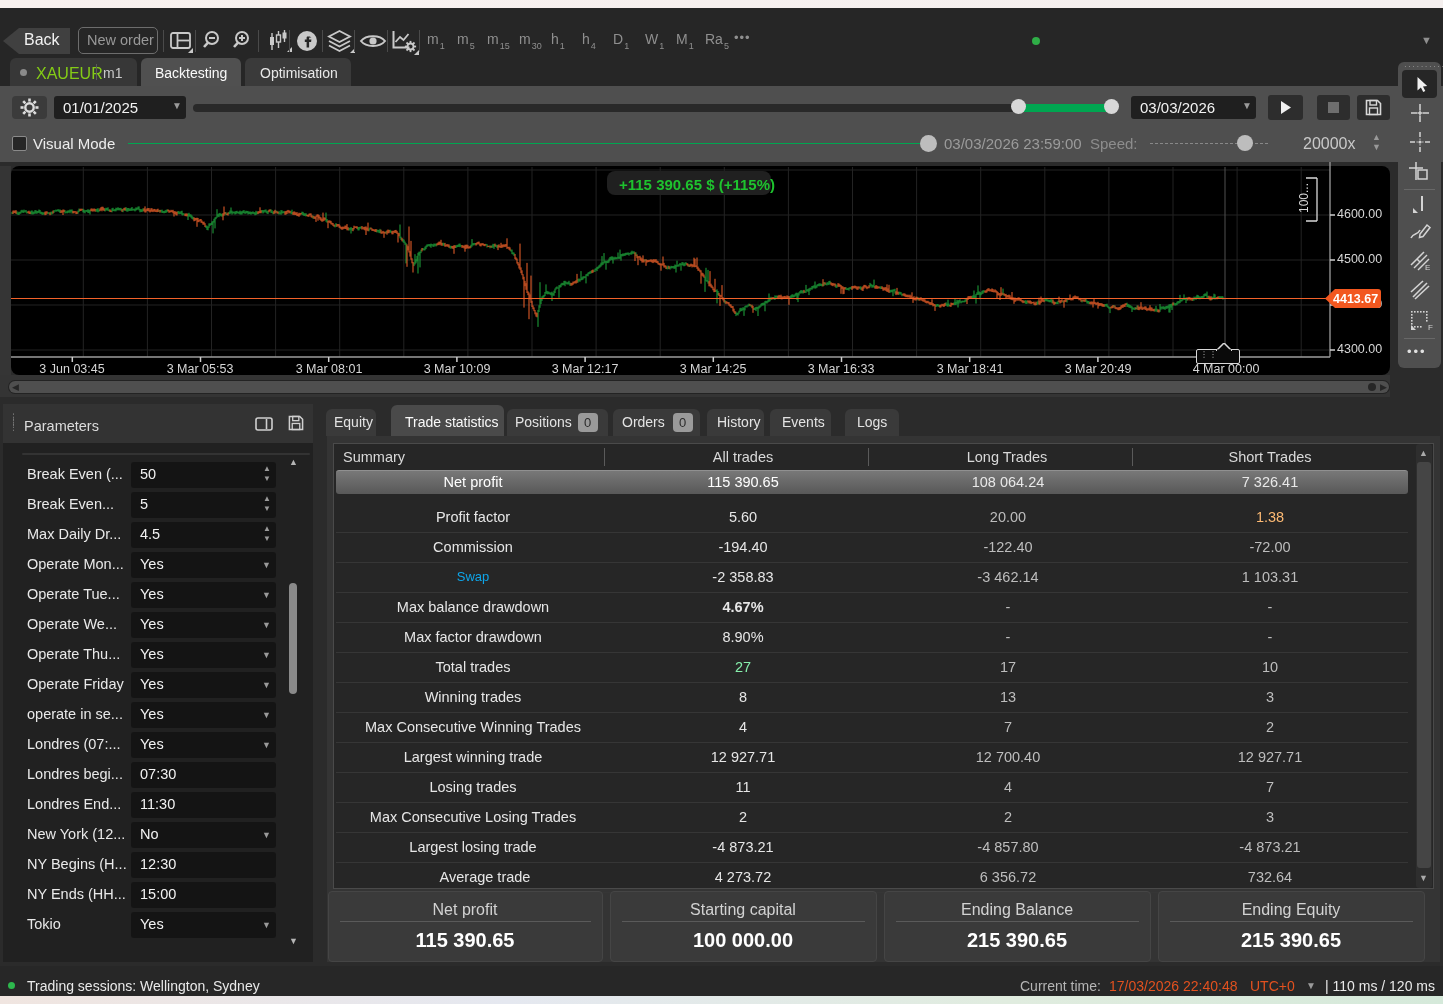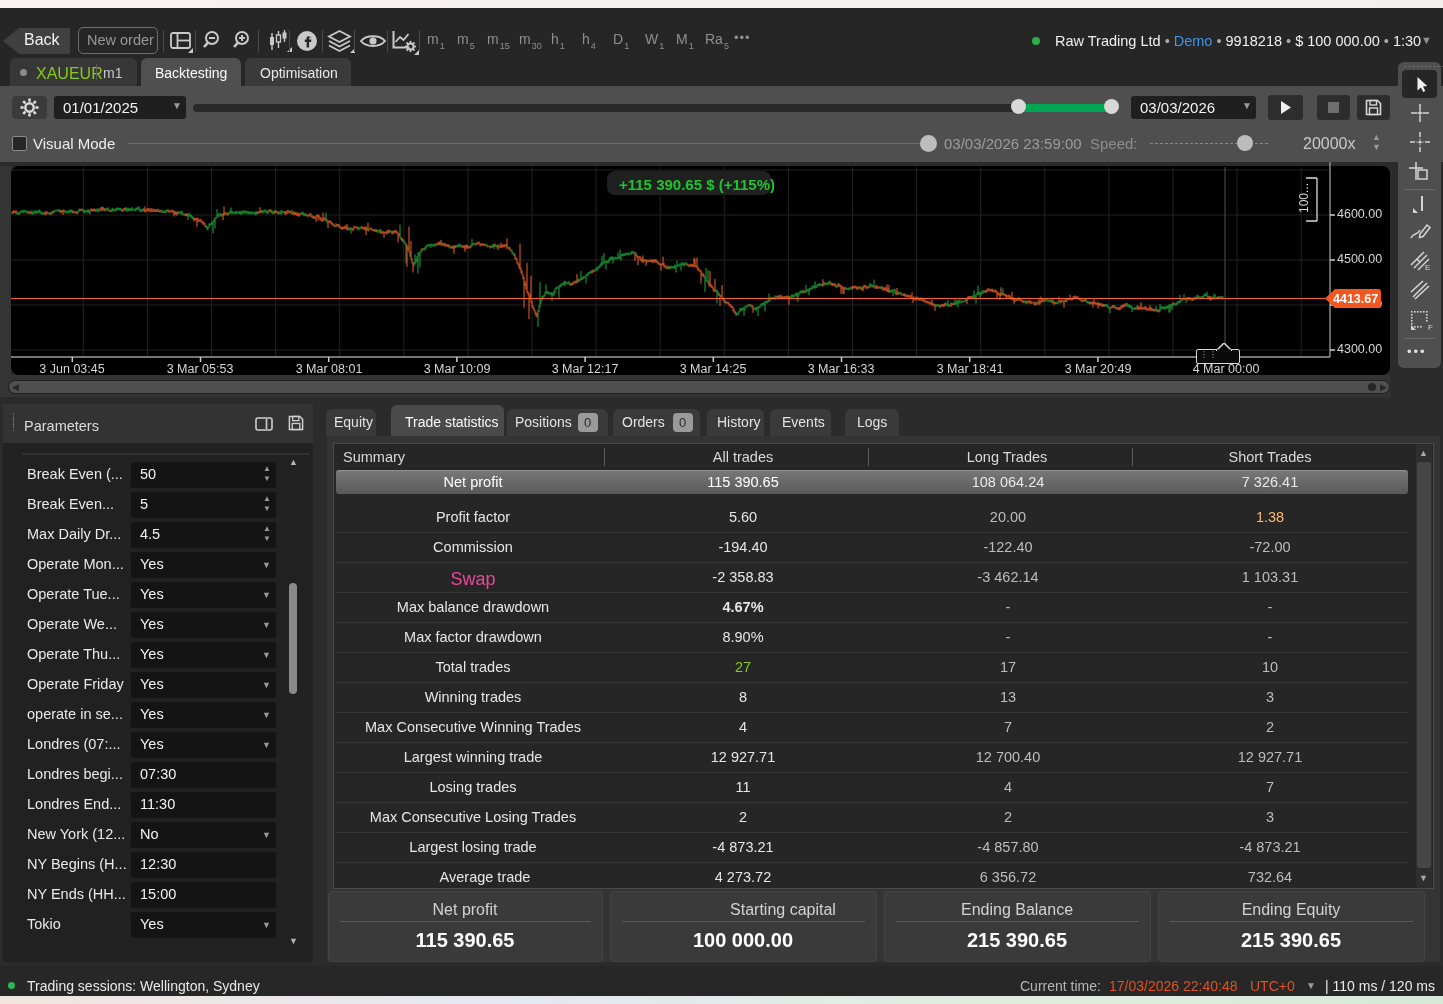--- a/index.html
+++ b/index.html
@@ -100,21 +100,20 @@
 <div class="abs txt" style="left:519px;top:23px;font-size:14px;color:#8f8f8f;">m<span style="font-size:9px;color:#8f8f8f;position:relative;top:5px;left:1px;">30</span></div>
 <div class="abs txt" style="left:551px;top:23px;font-size:14px;color:#8f8f8f;">h<span style="font-size:9px;color:#8f8f8f;position:relative;top:5px;left:1px;">1</span></div>
 <div class="abs txt" style="left:582px;top:23px;font-size:14px;color:#8f8f8f;">h<span style="font-size:9px;color:#8f8f8f;position:relative;top:5px;left:1px;">4</span></div>
 <div class="abs txt" style="left:613px;top:23px;font-size:14px;color:#8f8f8f;">D<span style="font-size:9px;color:#8f8f8f;position:relative;top:5px;left:1px;">1</span></div>
 <div class="abs txt" style="left:645px;top:23px;font-size:14px;color:#8f8f8f;">W<span style="font-size:9px;color:#8f8f8f;position:relative;top:5px;left:1px;">1</span></div>
 <div class="abs txt" style="left:676px;top:23px;font-size:14px;color:#8f8f8f;">M<span style="font-size:9px;color:#8f8f8f;position:relative;top:5px;left:1px;">1</span></div>
 <div class="abs txt" style="left:705px;top:23px;font-size:14px;color:#8f8f8f;">Ra<span style="font-size:9px;color:#8f8f8f;position:relative;top:5px;left:1px;">5</span></div>
 
   <div class="abs txt" style="left:734px;top:22px;font-size:13px;color:#8f8f8f;letter-spacing:1px;">•••</div>
   <div class="abs" style="left:1032px;top:29px;width:8px;height:8px;border-radius:50%;background:#2fae47;"></div>
-  <div class="abs txt" style="left:1055px;top:25px;font-size:14.5px;color:#f0f0f0;">Raw Trading Ltd <span style="color:#a9a9a9">•</span> <span style="color:#3f95e8">Demo</span> <span style="color:#a9a9a9">•</span> 9918218 <span style="color:#a9a9a9">•</span> $ 100 000.00 <span style="color:#a9a9a9">•</span> 1:30</div>
   <div class="abs txt" style="left:1421px;top:26px;font-size:11px;color:#8f8f8f;">▼</div>
 </div>
 
 <div class="abs tabrow">
   <div class="abs" style="left:10px;top:1px;width:127px;height:28px;background:#373737;border-radius:6px 6px 0 0;"></div>
   <div class="abs" style="left:20px;top:12px;width:7px;height:7px;border-radius:50%;background:#8a8a8a;"></div>
   <div class="abs txt" style="left:36px;top:8px;font-size:16px;color:#84cc16;">XAUEUR</div>
   <div class="abs" style="left:96px;top:7px;width:1px;height:16px;background:#5c5c5c;"></div>
   <div class="abs txt" style="left:103px;top:8px;font-size:14px;color:#c9c9c9;">m1</div>
   <div class="abs" style="left:141px;top:1px;width:100px;height:28px;background:#505050;border-radius:6px 6px 0 0;"></div>
@@ -472,37 +471,37 @@
 <div class="abs txt" style="left:473px;top:509px;font-size:14.5px;color:#e6e6e6;transform:translateX(-50%);">Profit factor</div>
 <div class="abs txt" style="left:743px;top:509px;font-size:14.5px;color:#e6e6e6;transform:translateX(-50%);">5.60</div>
 <div class="abs txt" style="left:1008px;top:509px;font-size:14.5px;color:#bdbdbd;transform:translateX(-50%);">20.00</div>
 <div class="abs txt" style="left:1270px;top:509px;font-size:14.5px;color:#fdba74;transform:translateX(-50%);">1.38</div>
 <div class="abs" style="left:336px;top:562px;width:1072px;height:1px;background:#363636;"></div>
 <div class="abs txt" style="left:473px;top:539px;font-size:14.5px;color:#e6e6e6;transform:translateX(-50%);">Commission</div>
 <div class="abs txt" style="left:743px;top:539px;font-size:14.5px;color:#e6e6e6;transform:translateX(-50%);">-194.40</div>
 <div class="abs txt" style="left:1008px;top:539px;font-size:14.5px;color:#bdbdbd;transform:translateX(-50%);">-122.40</div>
 <div class="abs txt" style="left:1270px;top:539px;font-size:14.5px;color:#bdbdbd;transform:translateX(-50%);">-72.00</div>
 <div class="abs" style="left:336px;top:592px;width:1072px;height:1px;background:#363636;"></div>
-<div class="abs txt" style="left:473px;top:569px;font-size:18px;color:#ec4899;transform:translateX(-50%);">Swap</div>
+<div class="abs txt" style="left:473px;top:569px;font-size:13px;color:#0ea5e9;transform:translateX(-50%);">Swap</div>
 <div class="abs txt" style="left:743px;top:569px;font-size:14.5px;color:#e6e6e6;transform:translateX(-50%);">-2 358.83</div>
 <div class="abs txt" style="left:1008px;top:569px;font-size:14.5px;color:#bdbdbd;transform:translateX(-50%);text-align:right;">-3 462.14</div>
 <div class="abs txt" style="left:1270px;top:569px;font-size:14.5px;color:#bdbdbd;transform:translateX(-50%);">1 103.31</div>
 <div class="abs" style="left:336px;top:622px;width:1072px;height:1px;background:#363636;"></div>
 <div class="abs txt" style="left:473px;top:599px;font-size:14.5px;color:#e6e6e6;transform:translateX(-50%);">Max balance drawdown</div>
 <div class="abs txt" style="left:743px;top:599px;font-size:14.5px;color:#e6e6e6;transform:translateX(-50%);font-weight:bold;">4.67%</div>
 <div class="abs txt" style="left:1008px;top:599px;font-size:14.5px;color:#bdbdbd;transform:translateX(-50%);">-</div>
 <div class="abs txt" style="left:1270px;top:599px;font-size:14.5px;color:#bdbdbd;transform:translateX(-50%);">-</div>
 <div class="abs" style="left:336px;top:652px;width:1072px;height:1px;background:#363636;"></div>
 <div class="abs txt" style="left:473px;top:629px;font-size:14.5px;color:#e6e6e6;transform:translateX(-50%);">Max factor drawdown</div>
 <div class="abs txt" style="left:743px;top:629px;font-size:14.5px;color:#e6e6e6;transform:translateX(-50%);">8.90%</div>
 <div class="abs txt" style="left:1008px;top:629px;font-size:14.5px;color:#bdbdbd;transform:translateX(-50%);">-</div>
 <div class="abs txt" style="left:1270px;top:629px;font-size:14.5px;color:#bdbdbd;transform:translateX(-50%);">-</div>
 <div class="abs" style="left:336px;top:682px;width:1072px;height:1px;background:#363636;"></div>
 <div class="abs txt" style="left:473px;top:659px;font-size:14.5px;color:#e6e6e6;transform:translateX(-50%);">Total trades</div>
-<div class="abs txt" style="left:743px;top:659px;font-size:14.5px;color:#84cc16;transform:translateX(-50%);">27</div>
+<div class="abs txt" style="left:743px;top:659px;font-size:14.5px;color:#86efac;transform:translateX(-50%);">27</div>
 <div class="abs txt" style="left:1008px;top:659px;font-size:14.5px;color:#bdbdbd;transform:translateX(-50%);">17</div>
 <div class="abs txt" style="left:1270px;top:659px;font-size:14.5px;color:#bdbdbd;transform:translateX(-50%);">10</div>
 <div class="abs" style="left:336px;top:712px;width:1072px;height:1px;background:#363636;"></div>
 <div class="abs txt" style="left:473px;top:689px;font-size:14.5px;color:#e6e6e6;transform:translateX(-50%);">Winning trades</div>
 <div class="abs txt" style="left:743px;top:689px;font-size:14.5px;color:#e6e6e6;transform:translateX(-50%);">8</div>
 <div class="abs txt" style="left:1008px;top:689px;font-size:14.5px;color:#bdbdbd;transform:translateX(-50%);">13</div>
 <div class="abs txt" style="left:1270px;top:689px;font-size:14.5px;color:#bdbdbd;transform:translateX(-50%);">3</div>
 <div class="abs" style="left:336px;top:742px;width:1072px;height:1px;background:#363636;"></div>
 <div class="abs txt" style="left:473px;top:719px;font-size:14.5px;color:#e6e6e6;transform:translateX(-50%);">Max Consecutive Winning Trades</div>
 <div class="abs txt" style="left:743px;top:719px;font-size:14.5px;color:#e6e6e6;transform:translateX(-50%);">4</div>
@@ -535,21 +534,21 @@
 <div class="abs txt" style="left:1270px;top:869px;font-size:14.5px;color:#bdbdbd;transform:translateX(-50%);">732.64</div>
 <div class="abs" style="left:1416px;top:444px;width:16px;height:444px;background:#2e2e2e;border-radius:3px;"></div>
 <div class="abs txt" style="left:1419px;top:448px;font-size:9px;color:#aaa;">▲</div>
 <div class="abs" style="left:1417px;top:462px;width:14px;height:406px;background:#454545;border-radius:3px;"></div>
 <div class="abs txt" style="left:1419px;top:873px;font-size:9px;color:#aaa;">▼</div>
 <div class="abs" style="left:328px;top:891px;width:275px;height:71px;background:#3a3a3a;border:1px solid #454545;border-radius:4px;"></div>
 <div class="abs txt" style="left:465px;top:901px;font-size:16px;color:#d2d2d2;transform:translateX(-50%);">Net profit</div>
 <div class="abs" style="left:340px;top:921px;width:251px;height:1px;background:#5a5a5a;"></div>
 <div class="abs txt" style="left:465px;top:929px;font-size:20px;font-weight:bold;color:#fff;transform:translateX(-50%);">115 390.65</div>
 <div class="abs" style="left:610px;top:891px;width:267px;height:71px;background:#3a3a3a;border:1px solid #454545;border-radius:4px;"></div>
-<div class="abs txt" style="left:743px;top:901px;font-size:16px;color:#d2d2d2;transform:translateX(-50%);margin-left:40px;">Starting capital</div>
+<div class="abs txt" style="left:743px;top:901px;font-size:16px;color:#d2d2d2;transform:translateX(-50%);">Starting capital</div>
 <div class="abs" style="left:622px;top:921px;width:243px;height:1px;background:#5a5a5a;"></div>
 <div class="abs txt" style="left:743px;top:929px;font-size:20px;font-weight:bold;color:#fff;transform:translateX(-50%);">100 000.00</div>
 <div class="abs" style="left:884px;top:891px;width:267px;height:71px;background:#3a3a3a;border:1px solid #454545;border-radius:4px;"></div>
 <div class="abs txt" style="left:1017px;top:901px;font-size:16px;color:#d2d2d2;transform:translateX(-50%);">Ending Balance</div>
 <div class="abs" style="left:896px;top:921px;width:243px;height:1px;background:#5a5a5a;"></div>
 <div class="abs txt" style="left:1017px;top:929px;font-size:20px;font-weight:bold;color:#fff;transform:translateX(-50%);">215 390.65</div>
 <div class="abs" style="left:1158px;top:891px;width:267px;height:71px;background:#3a3a3a;border:1px solid #454545;border-radius:4px;"></div>
 <div class="abs txt" style="left:1291px;top:901px;font-size:16px;color:#d2d2d2;transform:translateX(-50%);">Ending Equity</div>
 <div class="abs" style="left:1170px;top:921px;width:243px;height:1px;background:#5a5a5a;"></div>
 <div class="abs txt" style="left:1291px;top:929px;font-size:20px;font-weight:bold;color:#fff;transform:translateX(-50%);">215 390.65</div>

